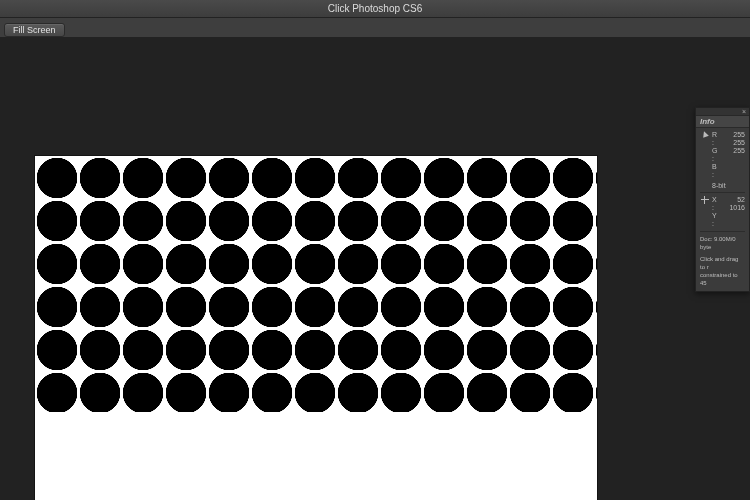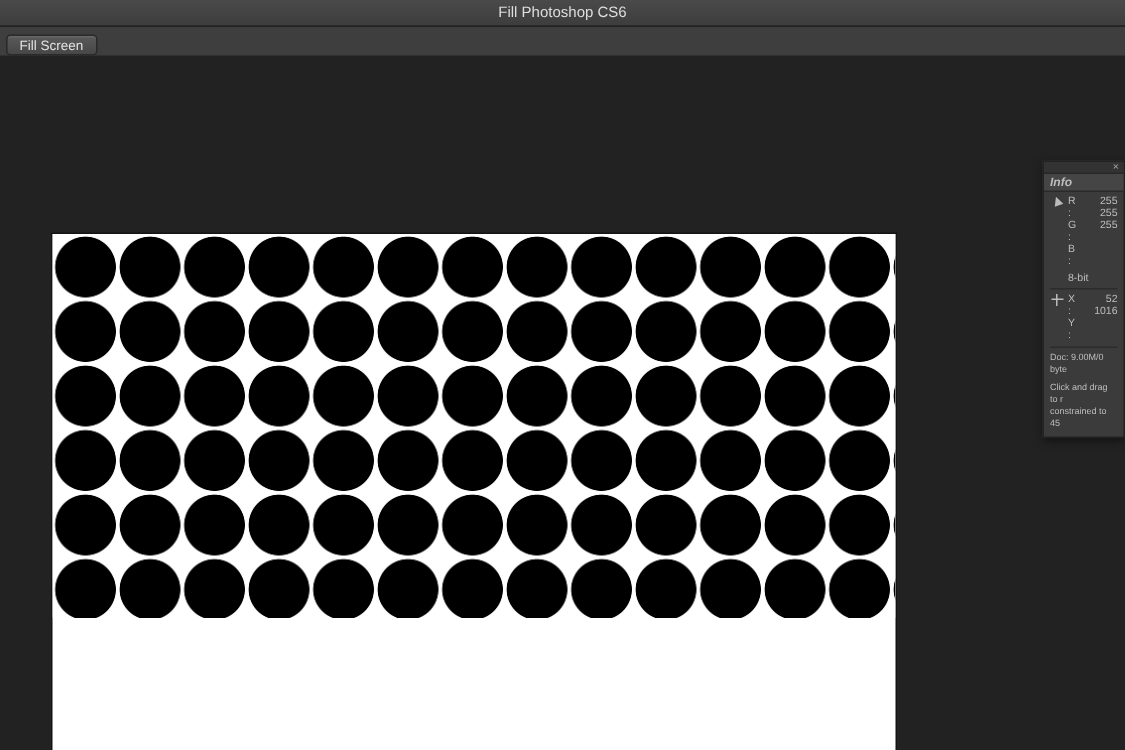--- a/index.html
+++ b/index.html
@@ -90,21 +90,21 @@
   }
   .crosshair { position: relative; width: 8px; height: 8px; }
   .crosshair::before, .crosshair::after { content:""; position:absolute; background:#bbb; }
   .crosshair::before { left:3px; top:0; width:1px; height:8px; }
   .crosshair::after { top:3px; left:0; height:1px; width:8px; }
 </style>
 </head>
 <body>
 
 <div class="titlebar">
-  <span>Fill Photoshop CS6</span>
+  <span>Click Photoshop CS6</span>
 </div>
 
 <div class="toolbar">
   <button class="view-btn">
     <span>Fill Screen</span>
   </button>
 </div>
 
 <div class="workspace">
   <div class="canvas">

